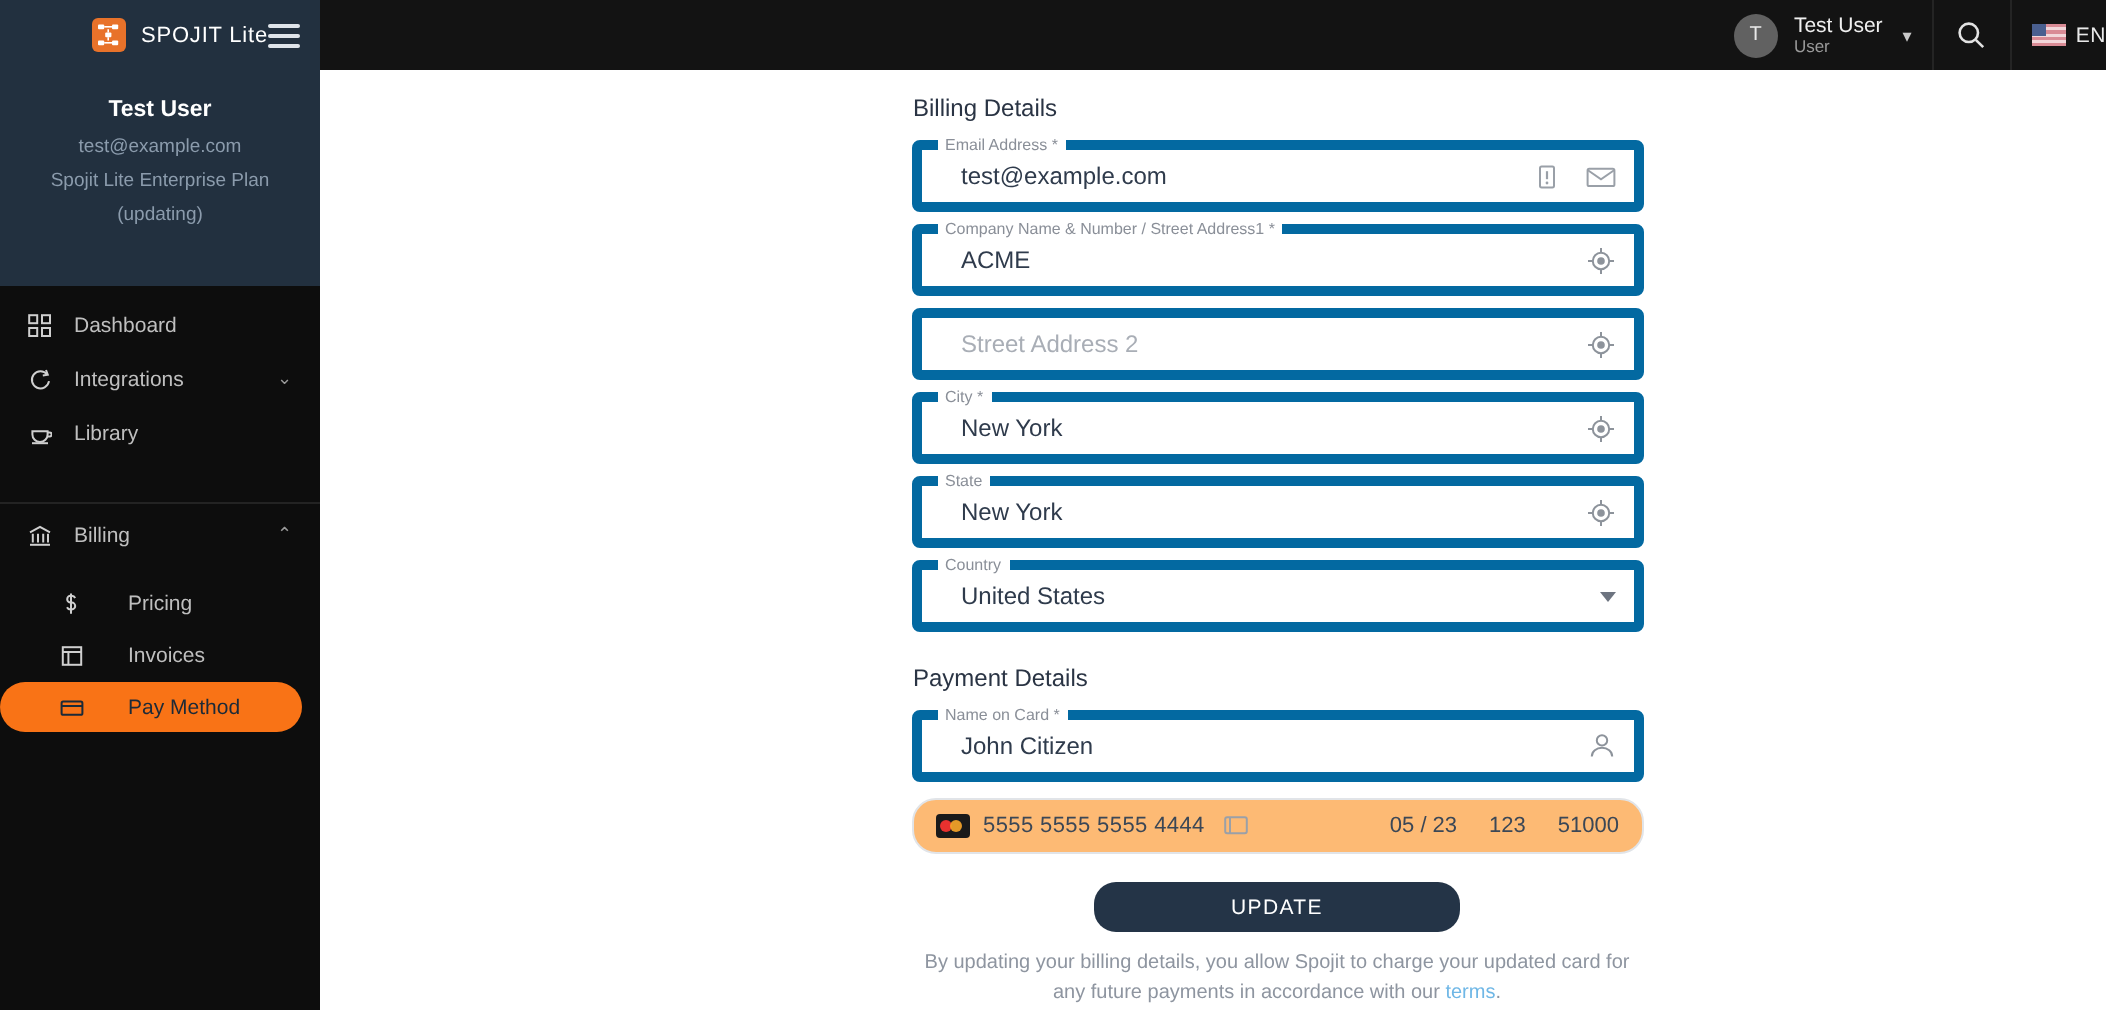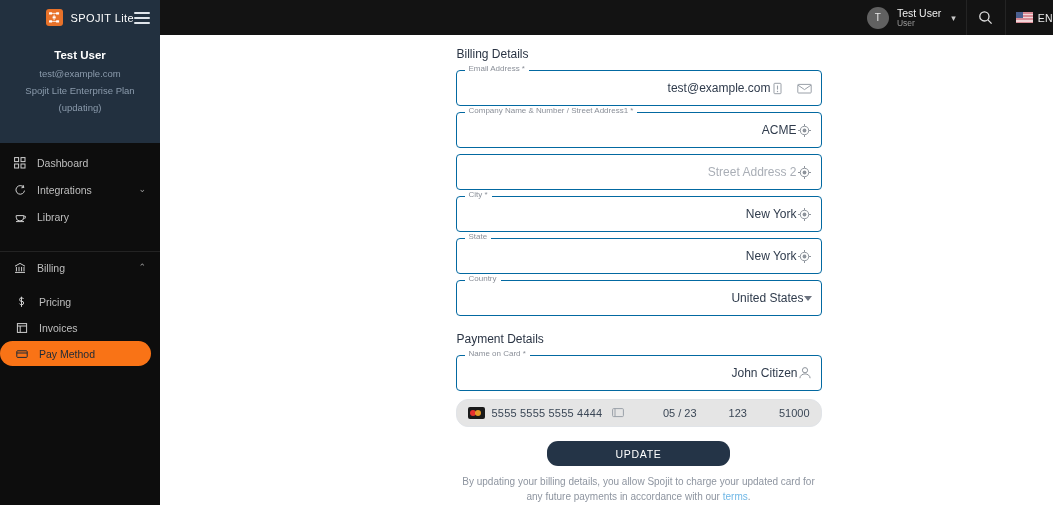--- a/index.html
+++ b/index.html
@@ -216,22 +216,22 @@
   }
   .nav-divider {
     height: 1px;
     background: #232323;
     margin: 13px 0 10px 0;
   }
   .nav-sub {
     height: 26px;
     display: flex;
     align-items: center;
-    padding-left: 15px;
-    gap: 11px;
+    padding-left: 29px;
+    gap: 22px;
     color: #bfbfbf;
     font-size: 10.5px;
     box-sizing: border-box;
     text-align: right;
   }
   .nav-sub .ic {
     width: 13px;
     display: flex;
     align-items: center;
     justify-content: center;
@@ -264,30 +264,29 @@
   }
   .section-title {
     font-size: 12px;
     color: #2a3444;
     margin-bottom: 9px;
     padding-left: 1px;
   }
 
   .field {
     position: relative;
-    border: 1px solid #0369a1;
+    border: 5px solid #0369a1;
     border-radius: 4px;
     height: 36px;
     display: flex;
     align-items: center;
-    padding: 0 9px 0 1px;
+    padding: 0 9px 0 20px;
     box-sizing: border-box;
     margin-bottom: 6px;
     background: #fff;
-    text-align: right;
   }
   .field .flabel {
     position: absolute;
     top: -6px;
     left: 8px;
     background: #fff;
     padding: 0 4px;
     font-size: 8px;
     color: #8a8f98;
     line-height: 1;
@@ -315,21 +314,21 @@
   .card-row {
     border: 1px solid #e1e4e8;
     border-radius: 12px;
     height: 28px;
     display: flex;
     align-items: center;
     padding: 0 11px;
     box-sizing: border-box;
     margin-top: 8px;
     margin-bottom: 14px;
-    background: #e5e5e5;
+    background: #fdba74;
   }
   .mc-icon {
     width: 17px; height: 12px;
     border-radius: 2px;
     background: #1a1a1a;
     position: relative;
     flex: none;
     margin-right: 7px;
   }
   .mc-icon .c1, .mc-icon .c2 {
@@ -348,21 +347,21 @@
   .card-glyph {
     margin-left: 10px;
     color: #9aa0a8;
     display: flex;
     align-items: center;
   }
   .card-right {
     margin-left: auto;
     display: flex;
     align-items: center;
-    gap: 32px;
+    gap: 16px;
     font-size: 11px;
     color: #3b4756;
   }
 
   .update-btn {
     display: block;
     width: 183px;
     height: 25px;
     margin: 0 auto 9px auto;
     background: #243447;

